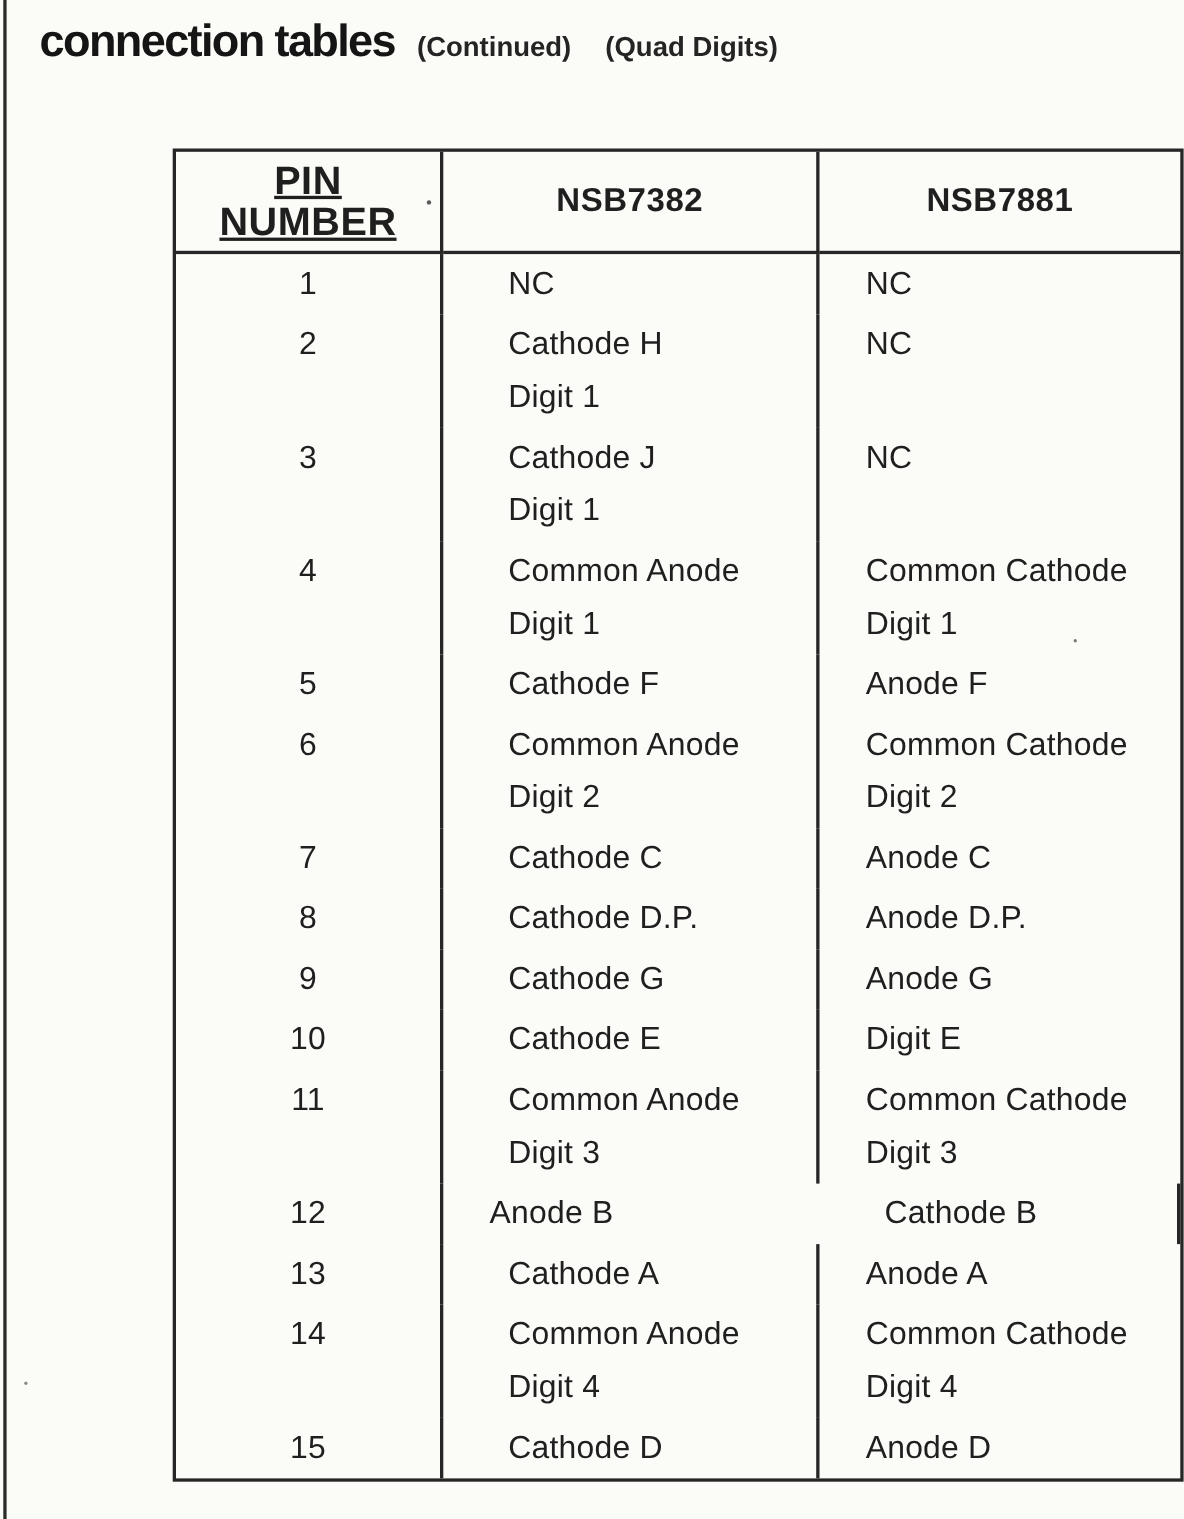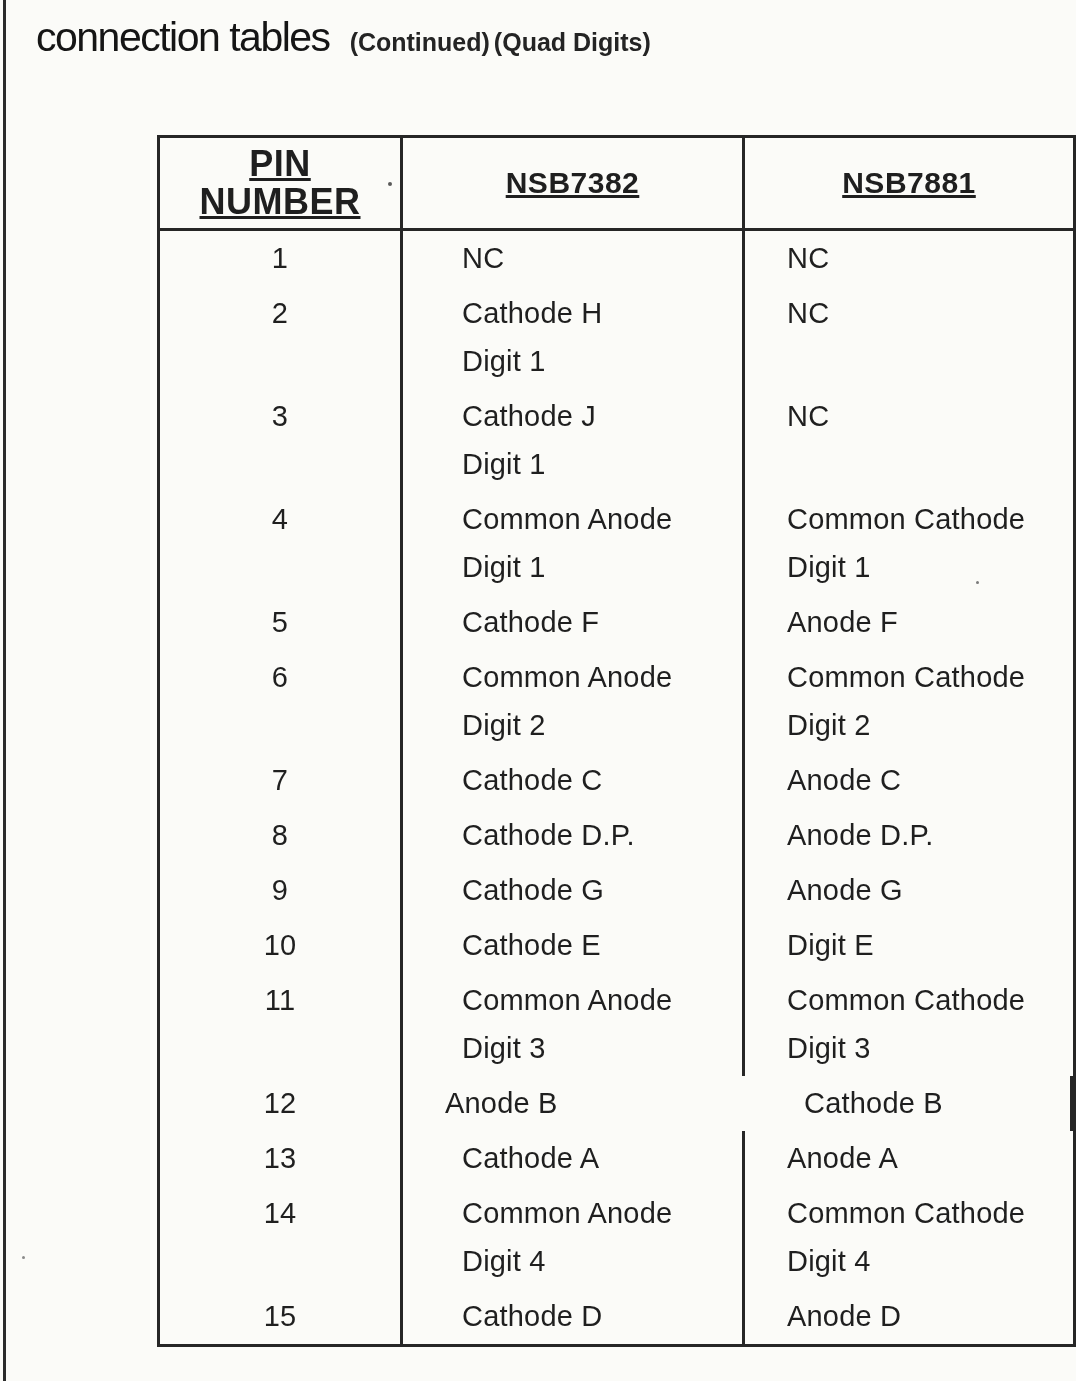--- a/index.html
+++ b/index.html
@@ -13,43 +13,43 @@
   }
   .left-rule{
     position:absolute;left:3px;top:0;width:3px;height:1381px;
     background:#2b2b2b;
   }
   .heading{
     position:absolute;left:36px;top:14px;
     display:flex;align-items:baseline;white-space:nowrap;
   }
   .heading .main{
-    font-size:41px;font-weight:normal;letter-spacing:-1.5px;color:#151515;
+    font-size:41px;font-weight:bold;letter-spacing:-1.5px;color:#151515;
   }
   .heading .sub{
     font-size:25px;color:#242424;margin-left:20px;letter-spacing:0;font-weight:bold;
   }
-  .heading .sub + .sub{margin-left:4px;}
+  .heading .sub + .sub{margin-left:31px;}
   .tbl{
     position:absolute;left:157px;top:135px;
     width:919px;height:1212px;
     border:3px solid #262626;
     box-sizing:border-box;
     display:grid;
     grid-template-columns:243px 342px 1fr;
     align-content:start;
   }
   .th{
     height:93px;box-sizing:border-box;
     border-bottom:3px solid #262626;
     display:flex;flex-direction:column;justify-content:center;align-items:center;
     font-weight:bold;
   }
   .th .hline{font-size:36px;line-height:38px;letter-spacing:0.5px;text-decoration:underline;}
-  .th.model{font-size:30px;letter-spacing:0.5px;text-decoration:underline;}
+  .th.model{font-size:30px;letter-spacing:0.5px;}
   .vline{border-right:3px solid #262626;}
   .bd{
     padding:3px 0 4px;box-sizing:border-box;
   }
   .bd .line{
     height:48px;line-height:48px;font-size:29px;letter-spacing:0.2px;
   }
   .pin{text-align:center;}
   .c2{padding-left:59px;}
   .c3{padding-left:42px;}

